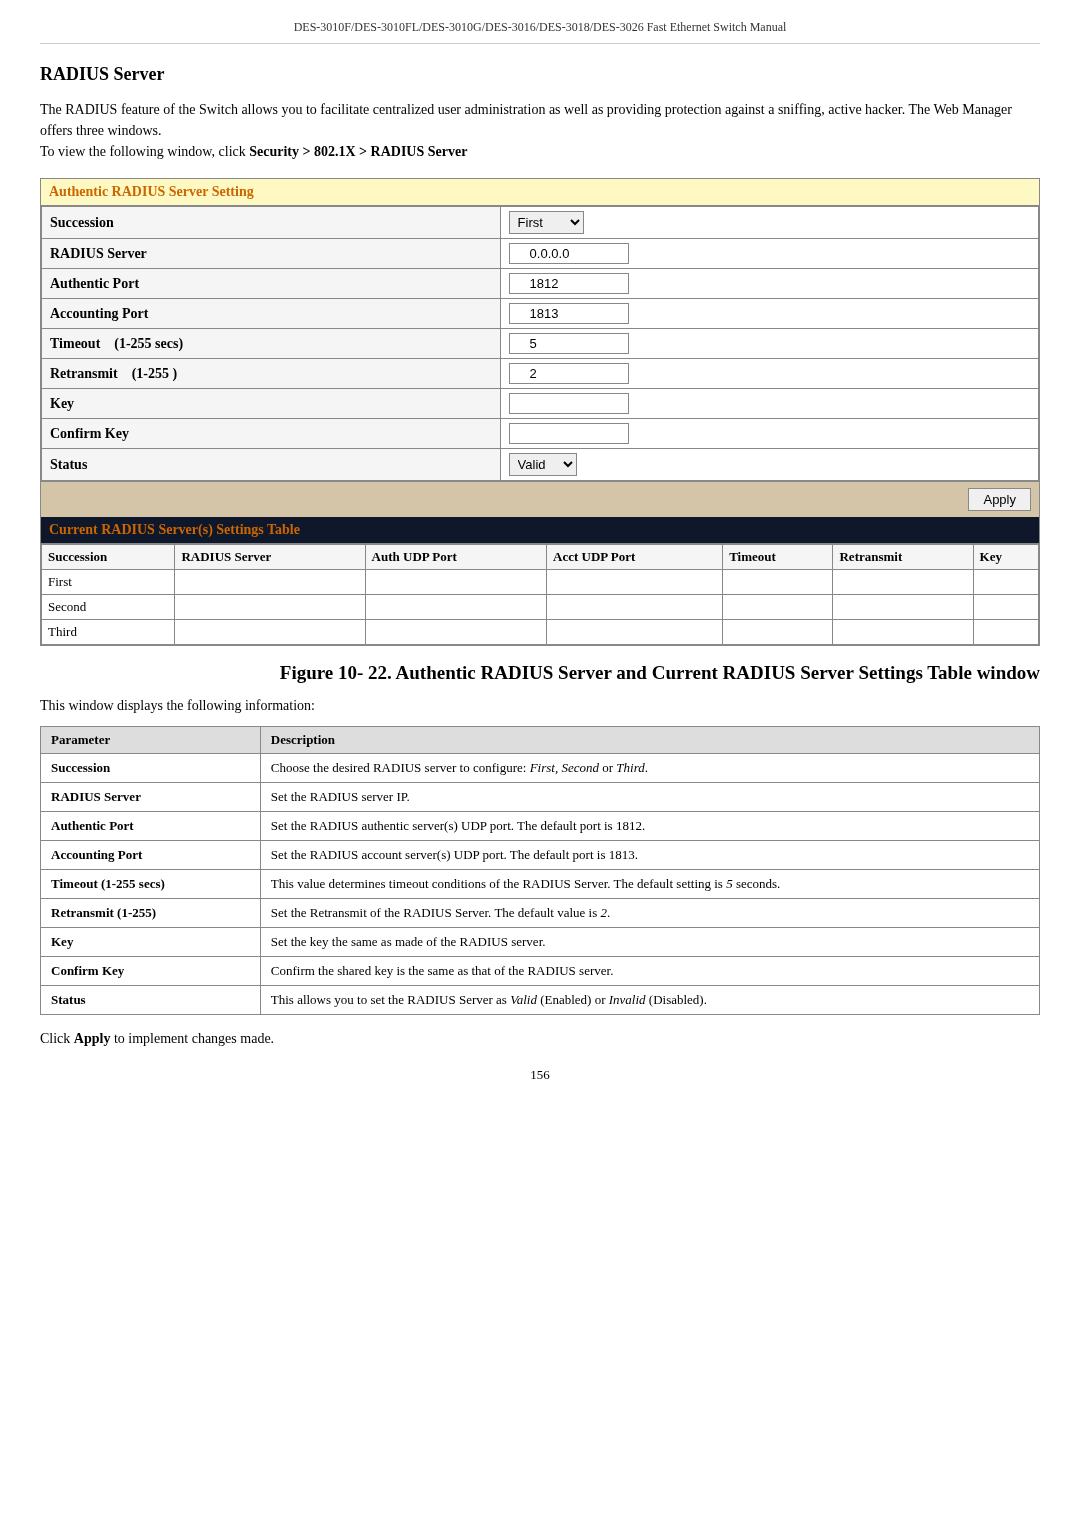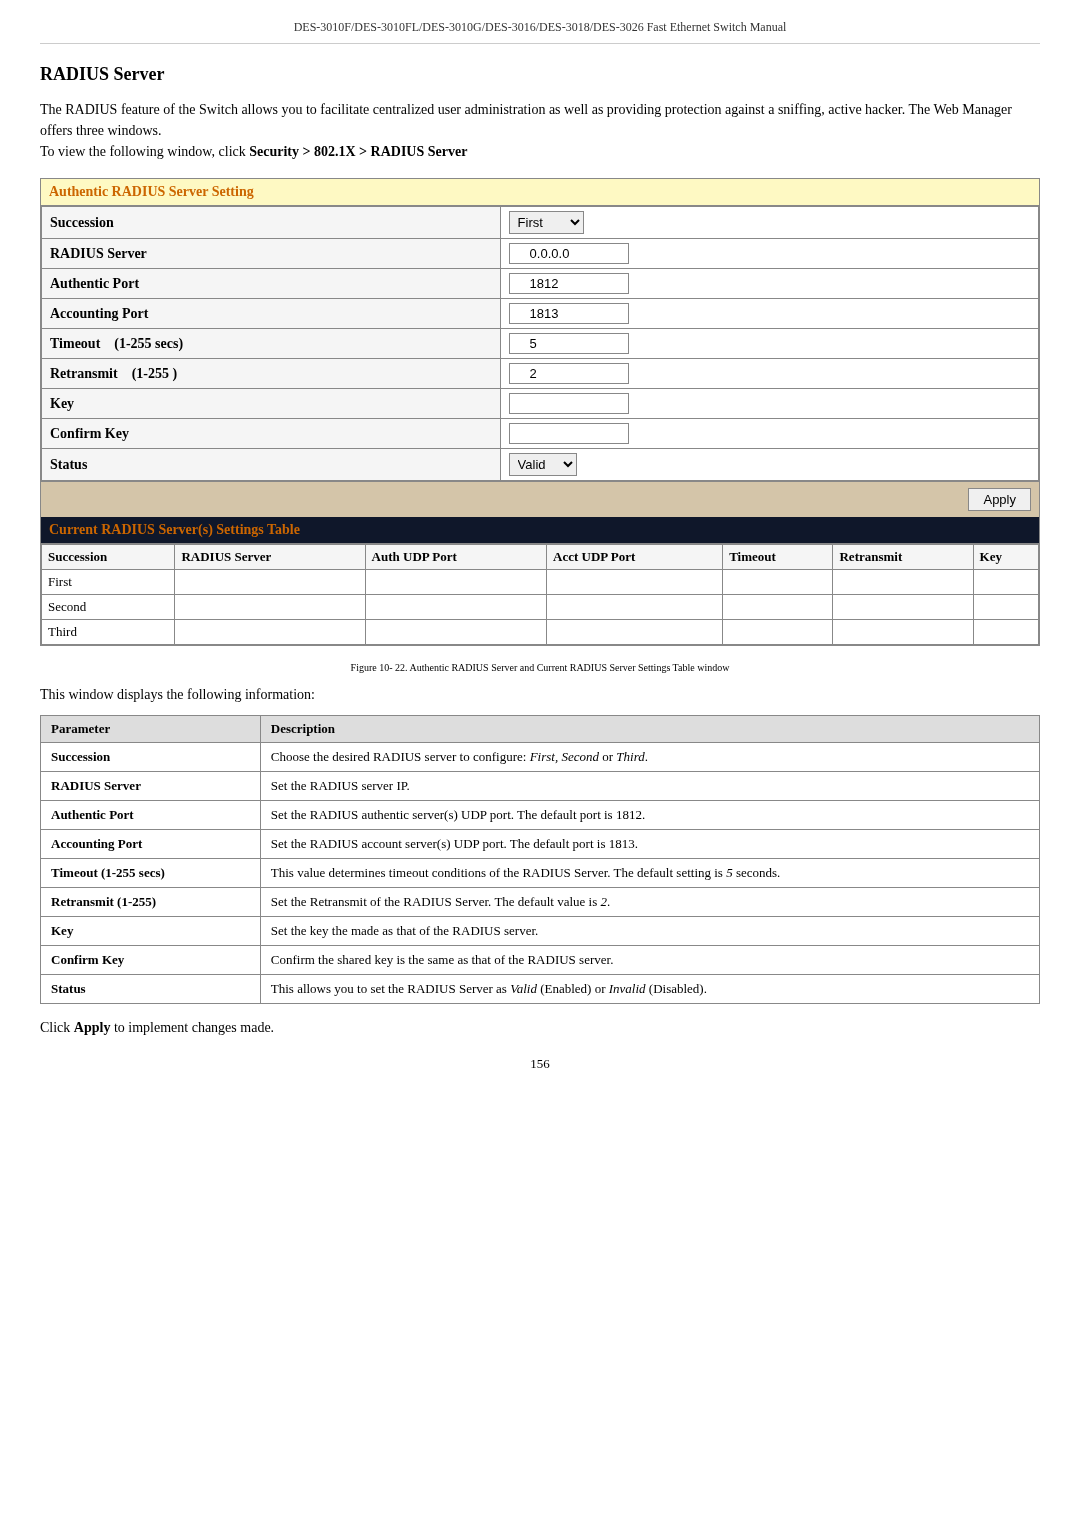--- a/index.html
+++ b/index.html
@@ -100,23 +100,23 @@
       text-align: left;
     }
     .data-table th {
       background: #f5f5f5;
       font-weight: bold;
     }
     .data-table td {
       background: #fff;
     }
     .figure-caption {
-      text-align: center;
-      font-size: 10px;
-      font-weight: normal;
+      text-align: right;
+      font-size: 19px;
+      font-weight: bold;
       margin: 10px 0 14px 0;
     }
     .desc-text {
       font-size: 14px;
       margin-bottom: 12px;
     }
     .info-table {
       width: 100%;
       border-collapse: collapse;
       margin-bottom: 16px;
@@ -322,21 +322,21 @@
     <tr>
       <td>Timeout (1-255 secs)</td>
       <td>This value determines timeout conditions of the RADIUS Server. The default setting is <em>5</em> seconds.</td>
     </tr>
     <tr>
       <td>Retransmit (1-255)</td>
       <td>Set the Retransmit of the RADIUS Server. The default value is <em>2</em>.</td>
     </tr>
     <tr>
       <td>Key</td>
-      <td>Set the key the made as that of the RADIUS server.</td>
+      <td>Set the key the same as made of the RADIUS server.</td>
     </tr>
     <tr>
       <td>Confirm Key</td>
       <td>Confirm the shared key is the same as that of the RADIUS server.</td>
     </tr>
     <tr>
       <td>Status</td>
       <td>This allows you to set the RADIUS Server as <em>Valid</em> (Enabled) or <em>Invalid</em> (Disabled).</td>
     </tr>
   </tbody>

